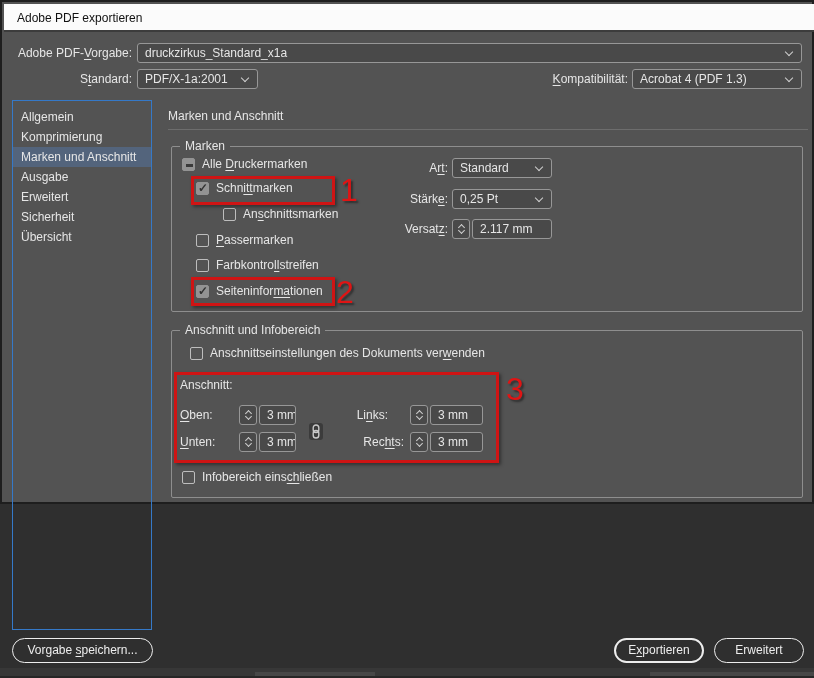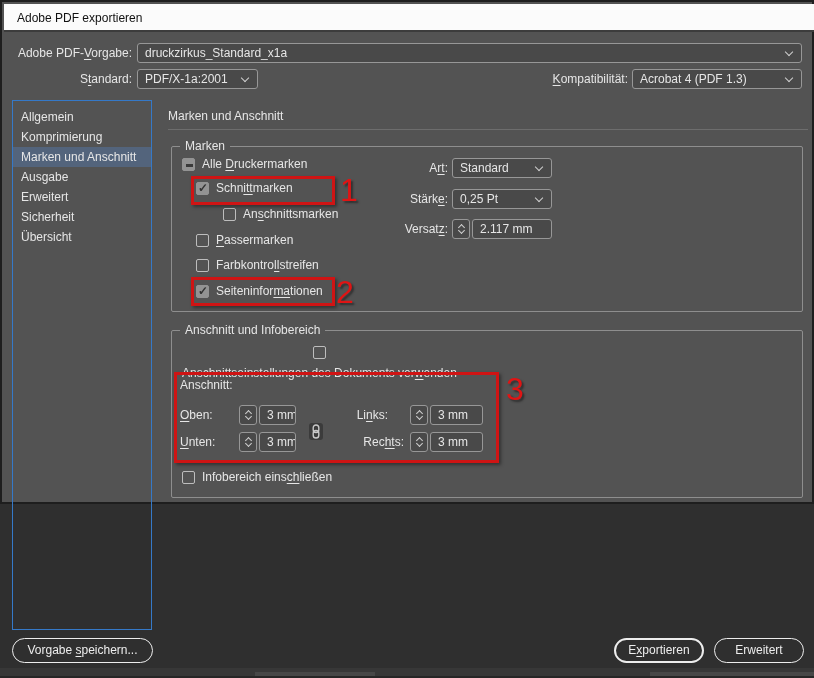--- a/index.html
+++ b/index.html
@@ -161,21 +161,21 @@
       <i class="dn"></i>
     </div>
     <div class="field" style="left:470px; top:217px; width:80px;">
       <span>2.117 mm</span>
     </div>
 
     <div class="group" style="left:169px; top:328px; width:632px; height:168px;">
       <span class="legend">Anschnitt und Infobereich</span>
     </div>
 
-    <div class="cbrow" style="left:180px; top:344px;flex-direction:column;">
+    <div class="cbrow" style="left:188px; top:344px;">
       <span class="cb"></span>
       <span>Anschnittseinstellungen des Dokuments ver<u>w</u>enden</span>
     </div>
 
     <div class="lbl" style="left:178px; top:376px; height:14px; line-height:14px;">Anschnitt:</div>
 
     <div class="lbl" style="left:178px; top:403px;"><u>O</u>ben:</div>
     <div class="stepper" style="left:237px; top:403px;">
       <i class="up"></i>
       <i class="dn"></i>

